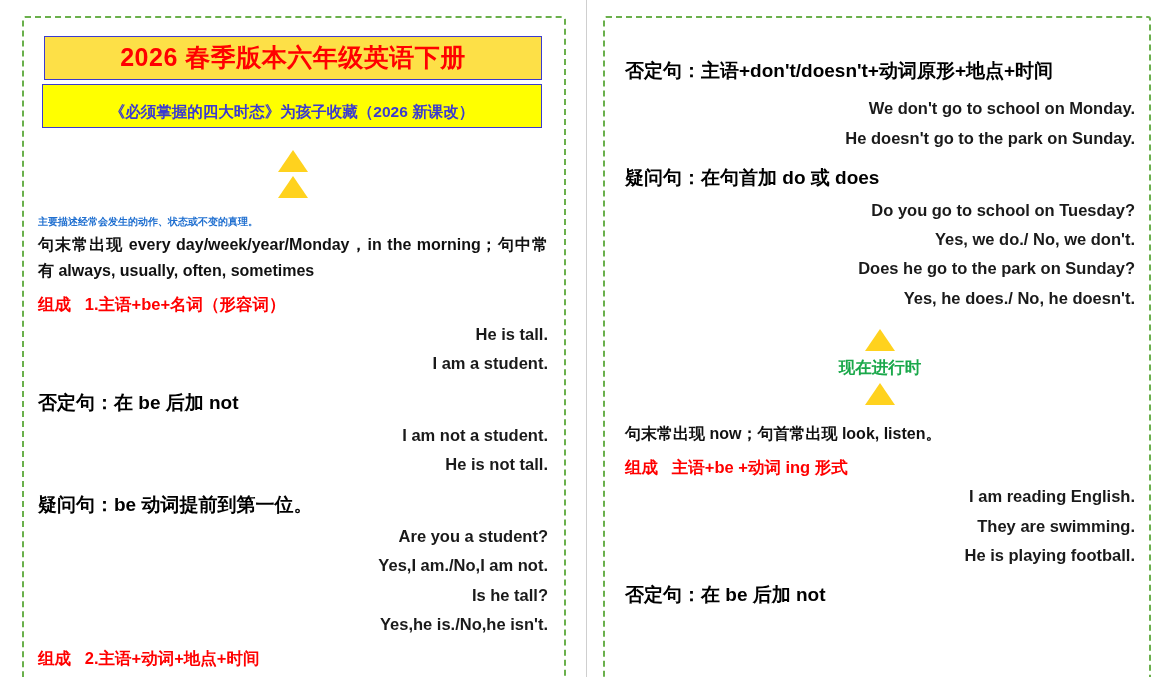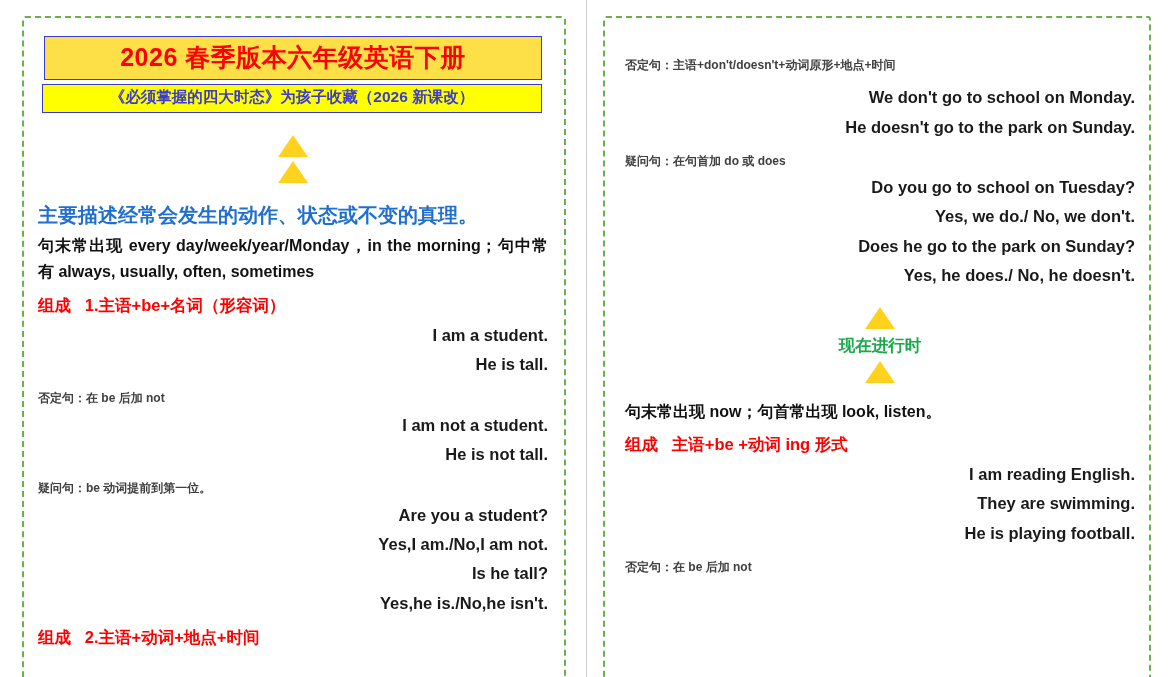--- a/index.html
+++ b/index.html
@@ -67,21 +67,21 @@
     color: #ff0000;
     font-weight: bold;
     font-size: 25px;
     letter-spacing: 0.5px;
     line-height: 1.2;
   }
   .subtitle-box {
     background: #ffff00;
     border: 1px solid #3b3bd0;
     text-align: center;
-    padding: 3px 4px 5px 4px;
+    padding: 18px 4px 5px 4px;
     margin: 4px 6px 0 4px;
   }
   .subtitle-text {
     color: #3b3bd0;
     font-weight: bold;
     font-size: 15.5px;
     line-height: 1.2;
   }
   .tri-row {
     text-align: center;
@@ -102,43 +102,43 @@
     text-align: center;
     color: #1aa84a;
     font-weight: bold;
     font-size: 16.5px;
     margin: 6px 0 0 0;
   }
   .block { margin-top: 16px; }
   .lead-blue {
     color: #1f6fd0;
     font-weight: bold;
-    font-size: 20px;
+    font-size: 10px;
     margin: 0 0 2px 0;
     line-height: 1.6;
   }
   .lead-dark {
     color: #111111;
     font-weight: bold;
     font-size: 16px;
     line-height: 1.68;
     margin: 0;
     text-align: justify;
   }
   .lead-red {
     color: #ff0000;
     font-weight: bold;
     font-size: 16.5px;
     margin: 6px 0 2px 0;
     line-height: 1.6;
   }
   .lead-blue-head {
-    color: #404040;
-    font-weight: bold;
-    font-size: 12px;
+    color: #000000;
+    font-weight: bold;
+    font-size: 19px;
     margin: 10px 0 2px 0;
     line-height: 1.6;
   }
   .ex {
     font-size: 16.5px;
     line-height: 1.78;
     color: #1a1a1a;
     font-weight: bold;
     text-align: right;
   }
@@ -173,22 +173,22 @@
       <div class="block">
         <div class="lead-blue">主要描述经常会发生的动作、状态或不变的真理。</div>
         <div class="lead-dark">句末常出现 every day/week/year/Monday，in the morning；句中常有 always, usually, often, sometimes</div>
       </div>
 
       <div class="lead-red">
         <span>组成</span>
         &nbsp;&nbsp;<span>1.主语+be+名词（形容词）</span>
       </div>
 
+      <div class="ex">He is tall.</div>
       <div class="ex">I am a student.</div>
-      <div class="ex">He is tall.</div>
 
       <div class="lead-blue-head">否定句：在 be 后加 not</div>
       <div class="ex">I am not a student.</div>
       <div class="ex">He is not tall.</div>
 
       <div class="lead-blue-head">疑问句：be 动词提前到第一位。</div>
       <div class="ex">Are you a student?</div>
       <div class="ex">Yes,I am./No,I am not.</div>
       <div class="ex">Is he tall?</div>
       <div class="ex">Yes,he is./No,he isn't.</div>

